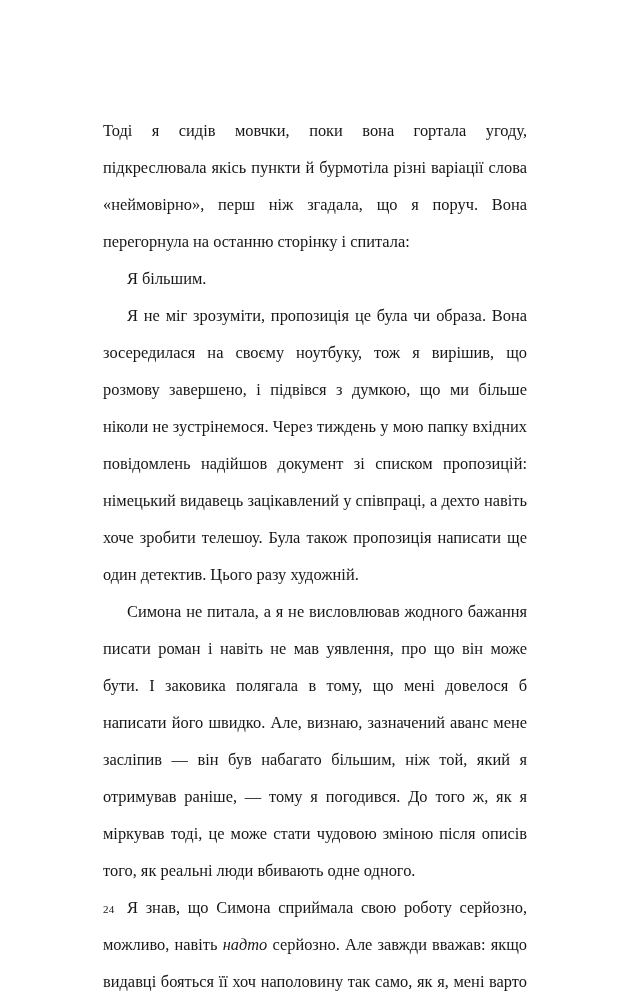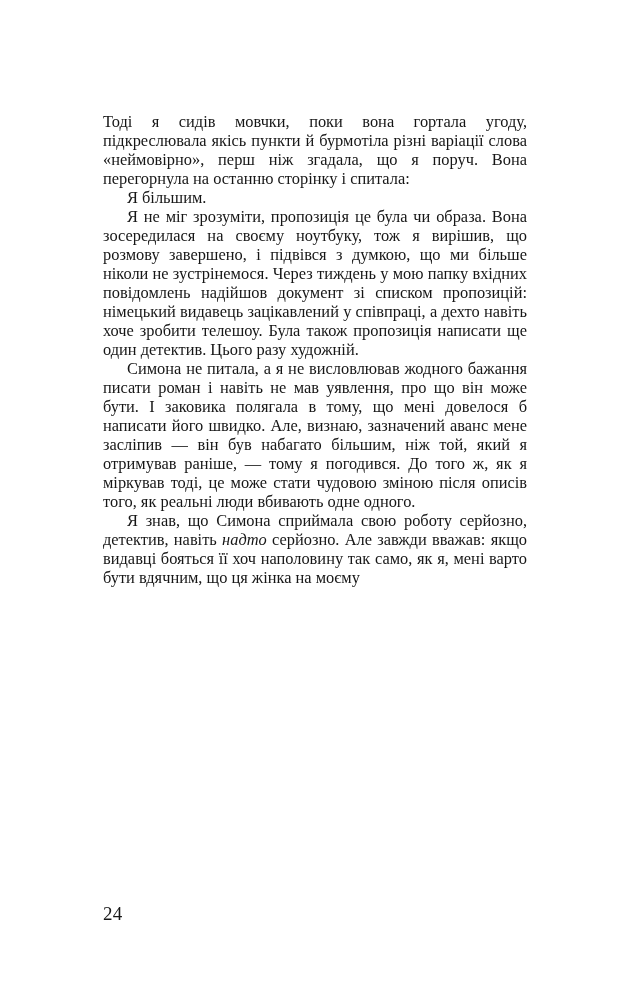--- a/index.html
+++ b/index.html
@@ -25,49 +25,49 @@
   }
   .text-block {
     position: absolute;
     left: 103px;
     top: 112px;
     width: 424px;
   }
   p {
     margin: 0;
     font-size: 16.4px;
-    line-height: 19px;
+    line-height: 37px;
     text-align: justify;
     text-justify: inter-word;
     hyphens: manual;
     color: #161616;
   }
   p.indent {
     text-indent: 24px;
   }
   p.dash {
     text-indent: 24px;
   }
   em {
     font-style: italic;
   }
   .folio {
     position: absolute;
     left: 103px;
     top: 903px;
-    font-size: 19px;
+    font-size: 11px;
     color: #161616;
     letter-spacing: 0.2px;
   }
 </style>
 </head>
 <body>
 
 <div class="page">
   <div class="text-block">
     <p class="plain">Тоді я сидів мовчки, поки вона гортала угоду, підкреслювала якісь пункти й бурмотіла різні варіації слова «неймовірно», перш ніж згадала, що я поруч. Вона перегорнула на останню сторінку і спитала:</p>
     <p class="dash">Я більшим.</p>
     <p class="indent">Я не міг зрозуміти, пропозиція це була чи образа. Вона зосередилася на своєму ноутбуку, тож я вирішив, що розмову завершено, і підвівся з думкою, що ми більше ніколи не зустрінемося. Через тиждень у мою папку вхідних повідомлень надійшов документ зі списком пропозицій: німецький видавець зацікавлений у співпраці, а дехто навіть хоче зробити телешоу. Була також пропозиція написати ще один детектив. Цього разу художній.</p>
     <p class="indent">Симона не питала, а я не висловлював жодного бажання писати роман і навіть не мав уявлення, про що він може бути. І заковика полягала в тому, що мені довелося б написати його швидко. Але, визнаю, зазначений аванс мене засліпив — він був набагато більшим, ніж той, який я отримував раніше, — тому я погодився. До того ж, як я міркував тоді, це може стати чудовою зміною після описів того, як реальні люди вбивають одне одного.</p>
-    <p class="indent"><span>Я знав, що Симона сприймала свою роботу серйозно, детектив, навіть </span><em>надто</em><span> серйозно. Але завжди вважав: якщо видавці бояться її хоч наполовину так само, як я, мені варто бути вдячним, що ця жінка на моєму</span></p>
+    <p class="indent"><span>Я знав, що Симона сприймала свою роботу серйозно, можливо, навіть </span><em>надто</em><span> серйозно. Але завжди вважав: якщо видавці бояться її хоч наполовину так само, як я, мені варто бути вдячним, що ця жінка на моєму</span></p>
   </div>
   <div class="folio">24</div>
 </div>
 
 </body></html>

